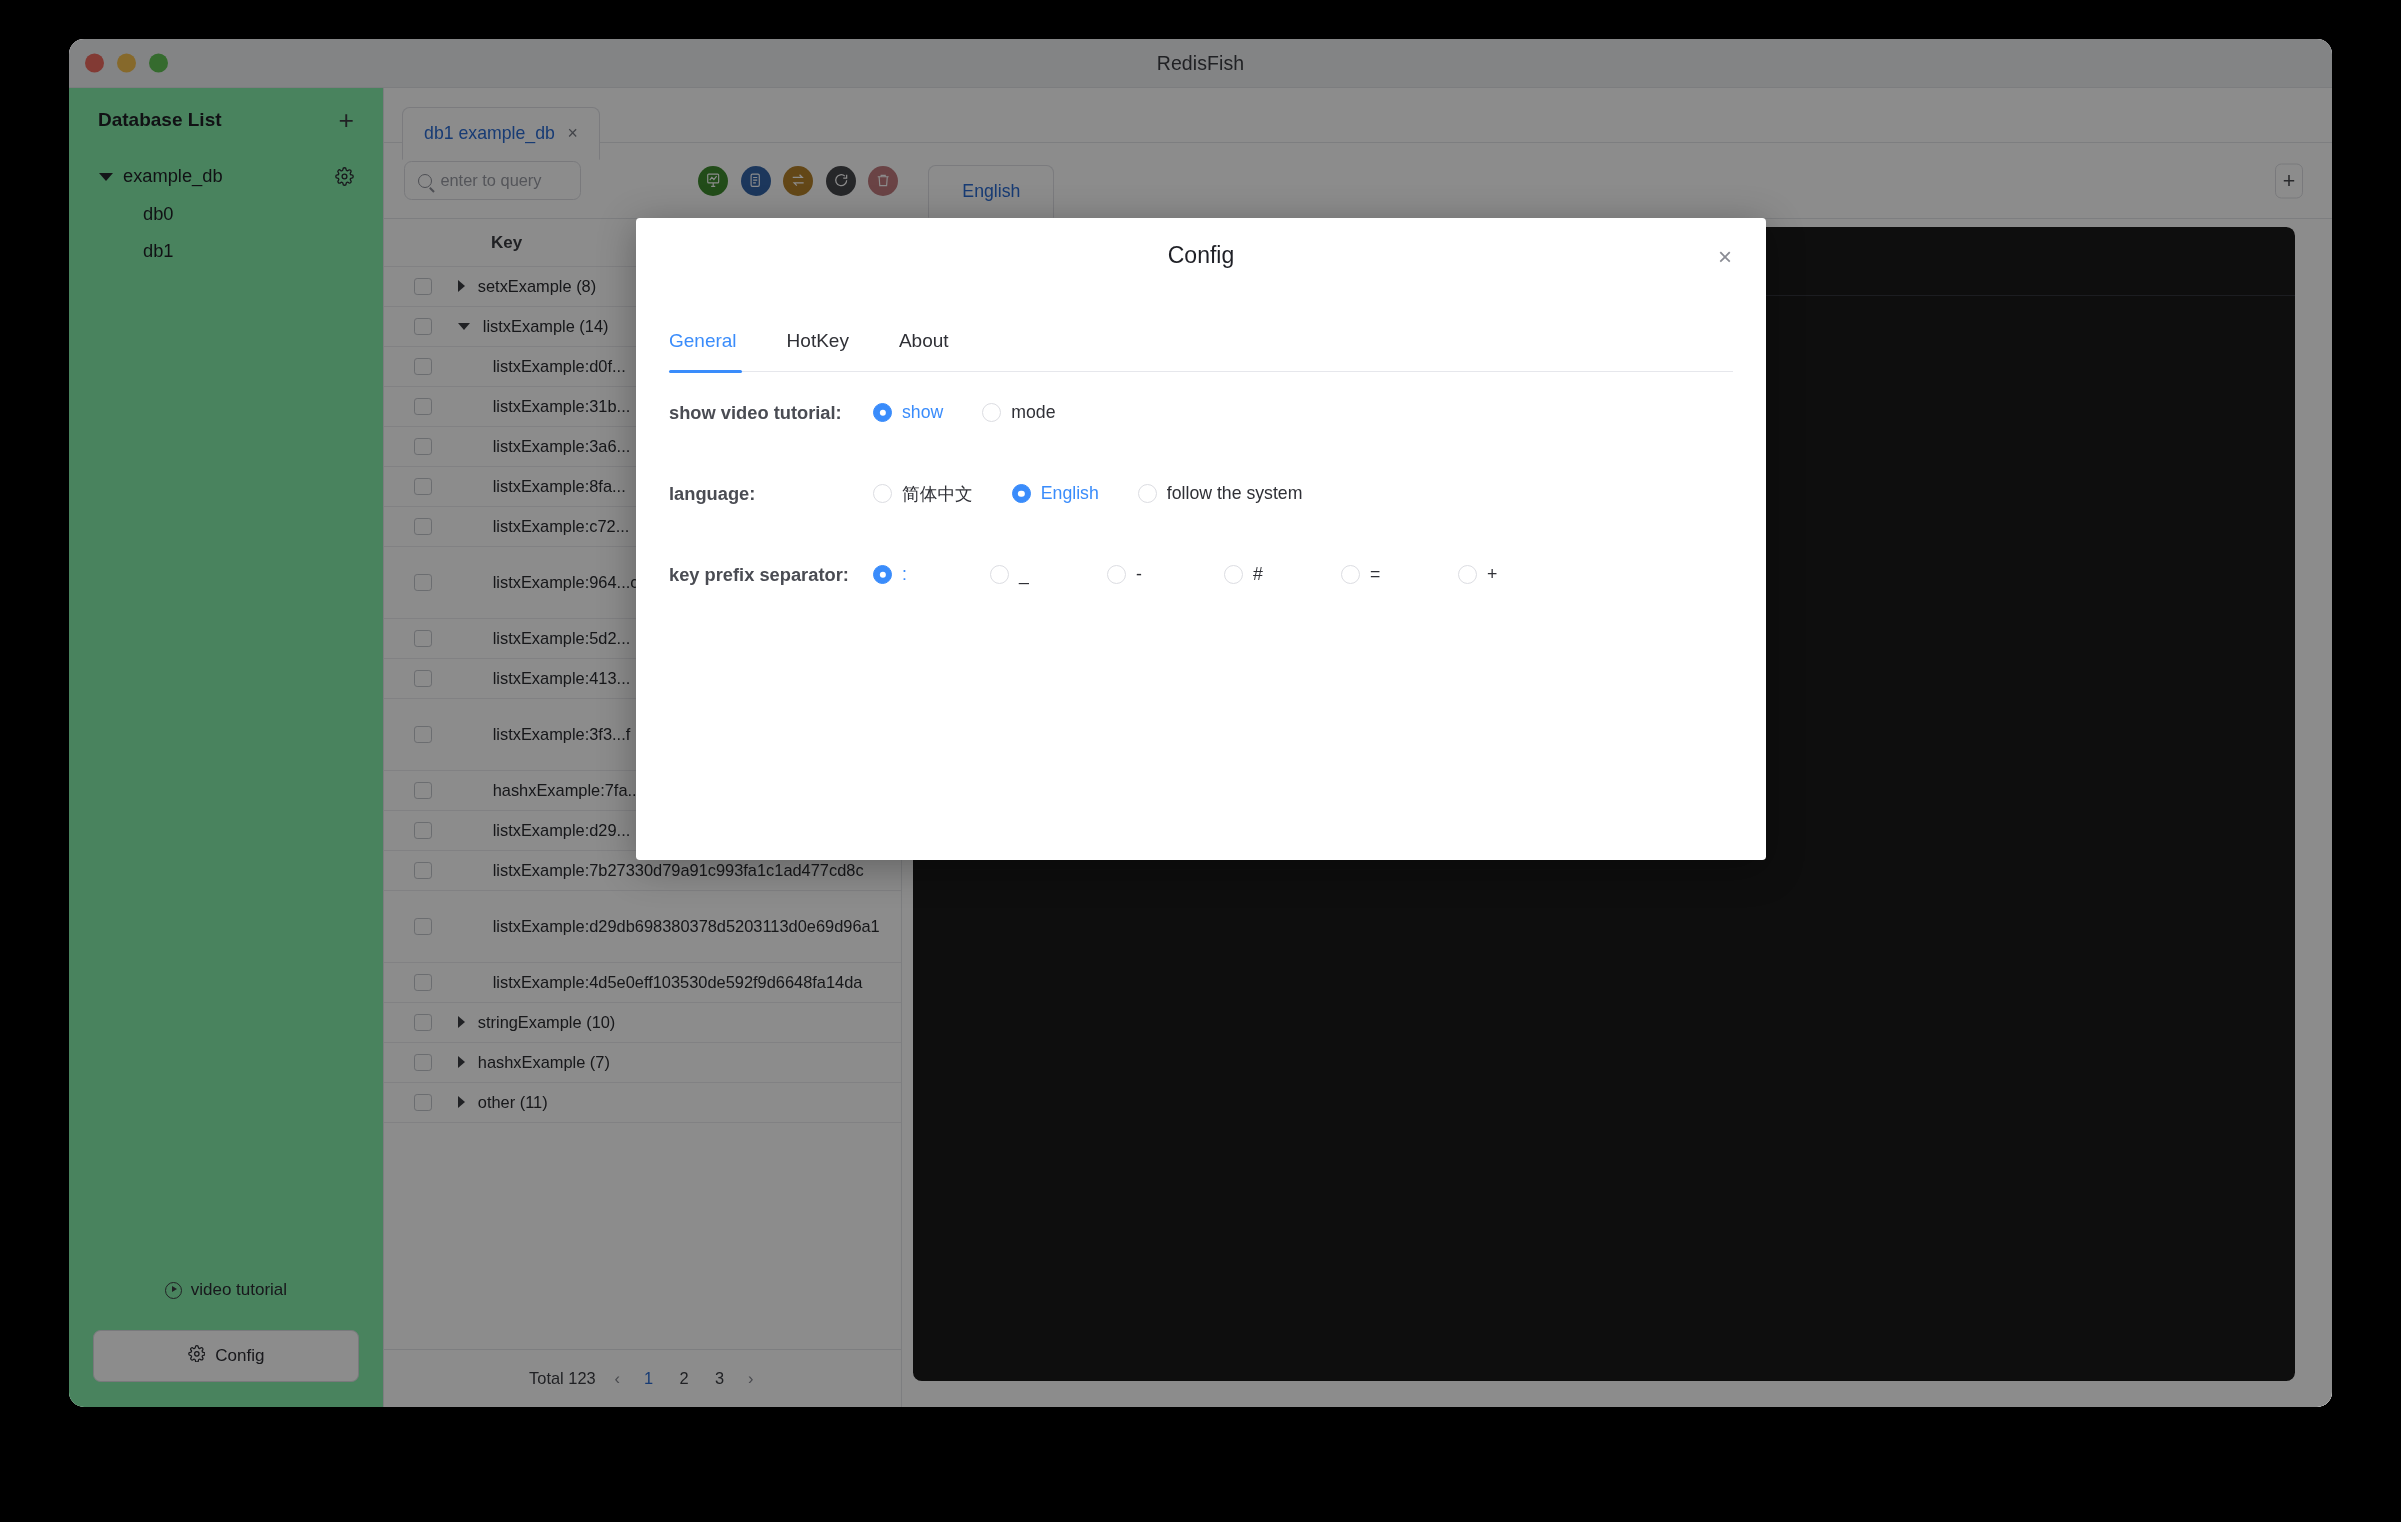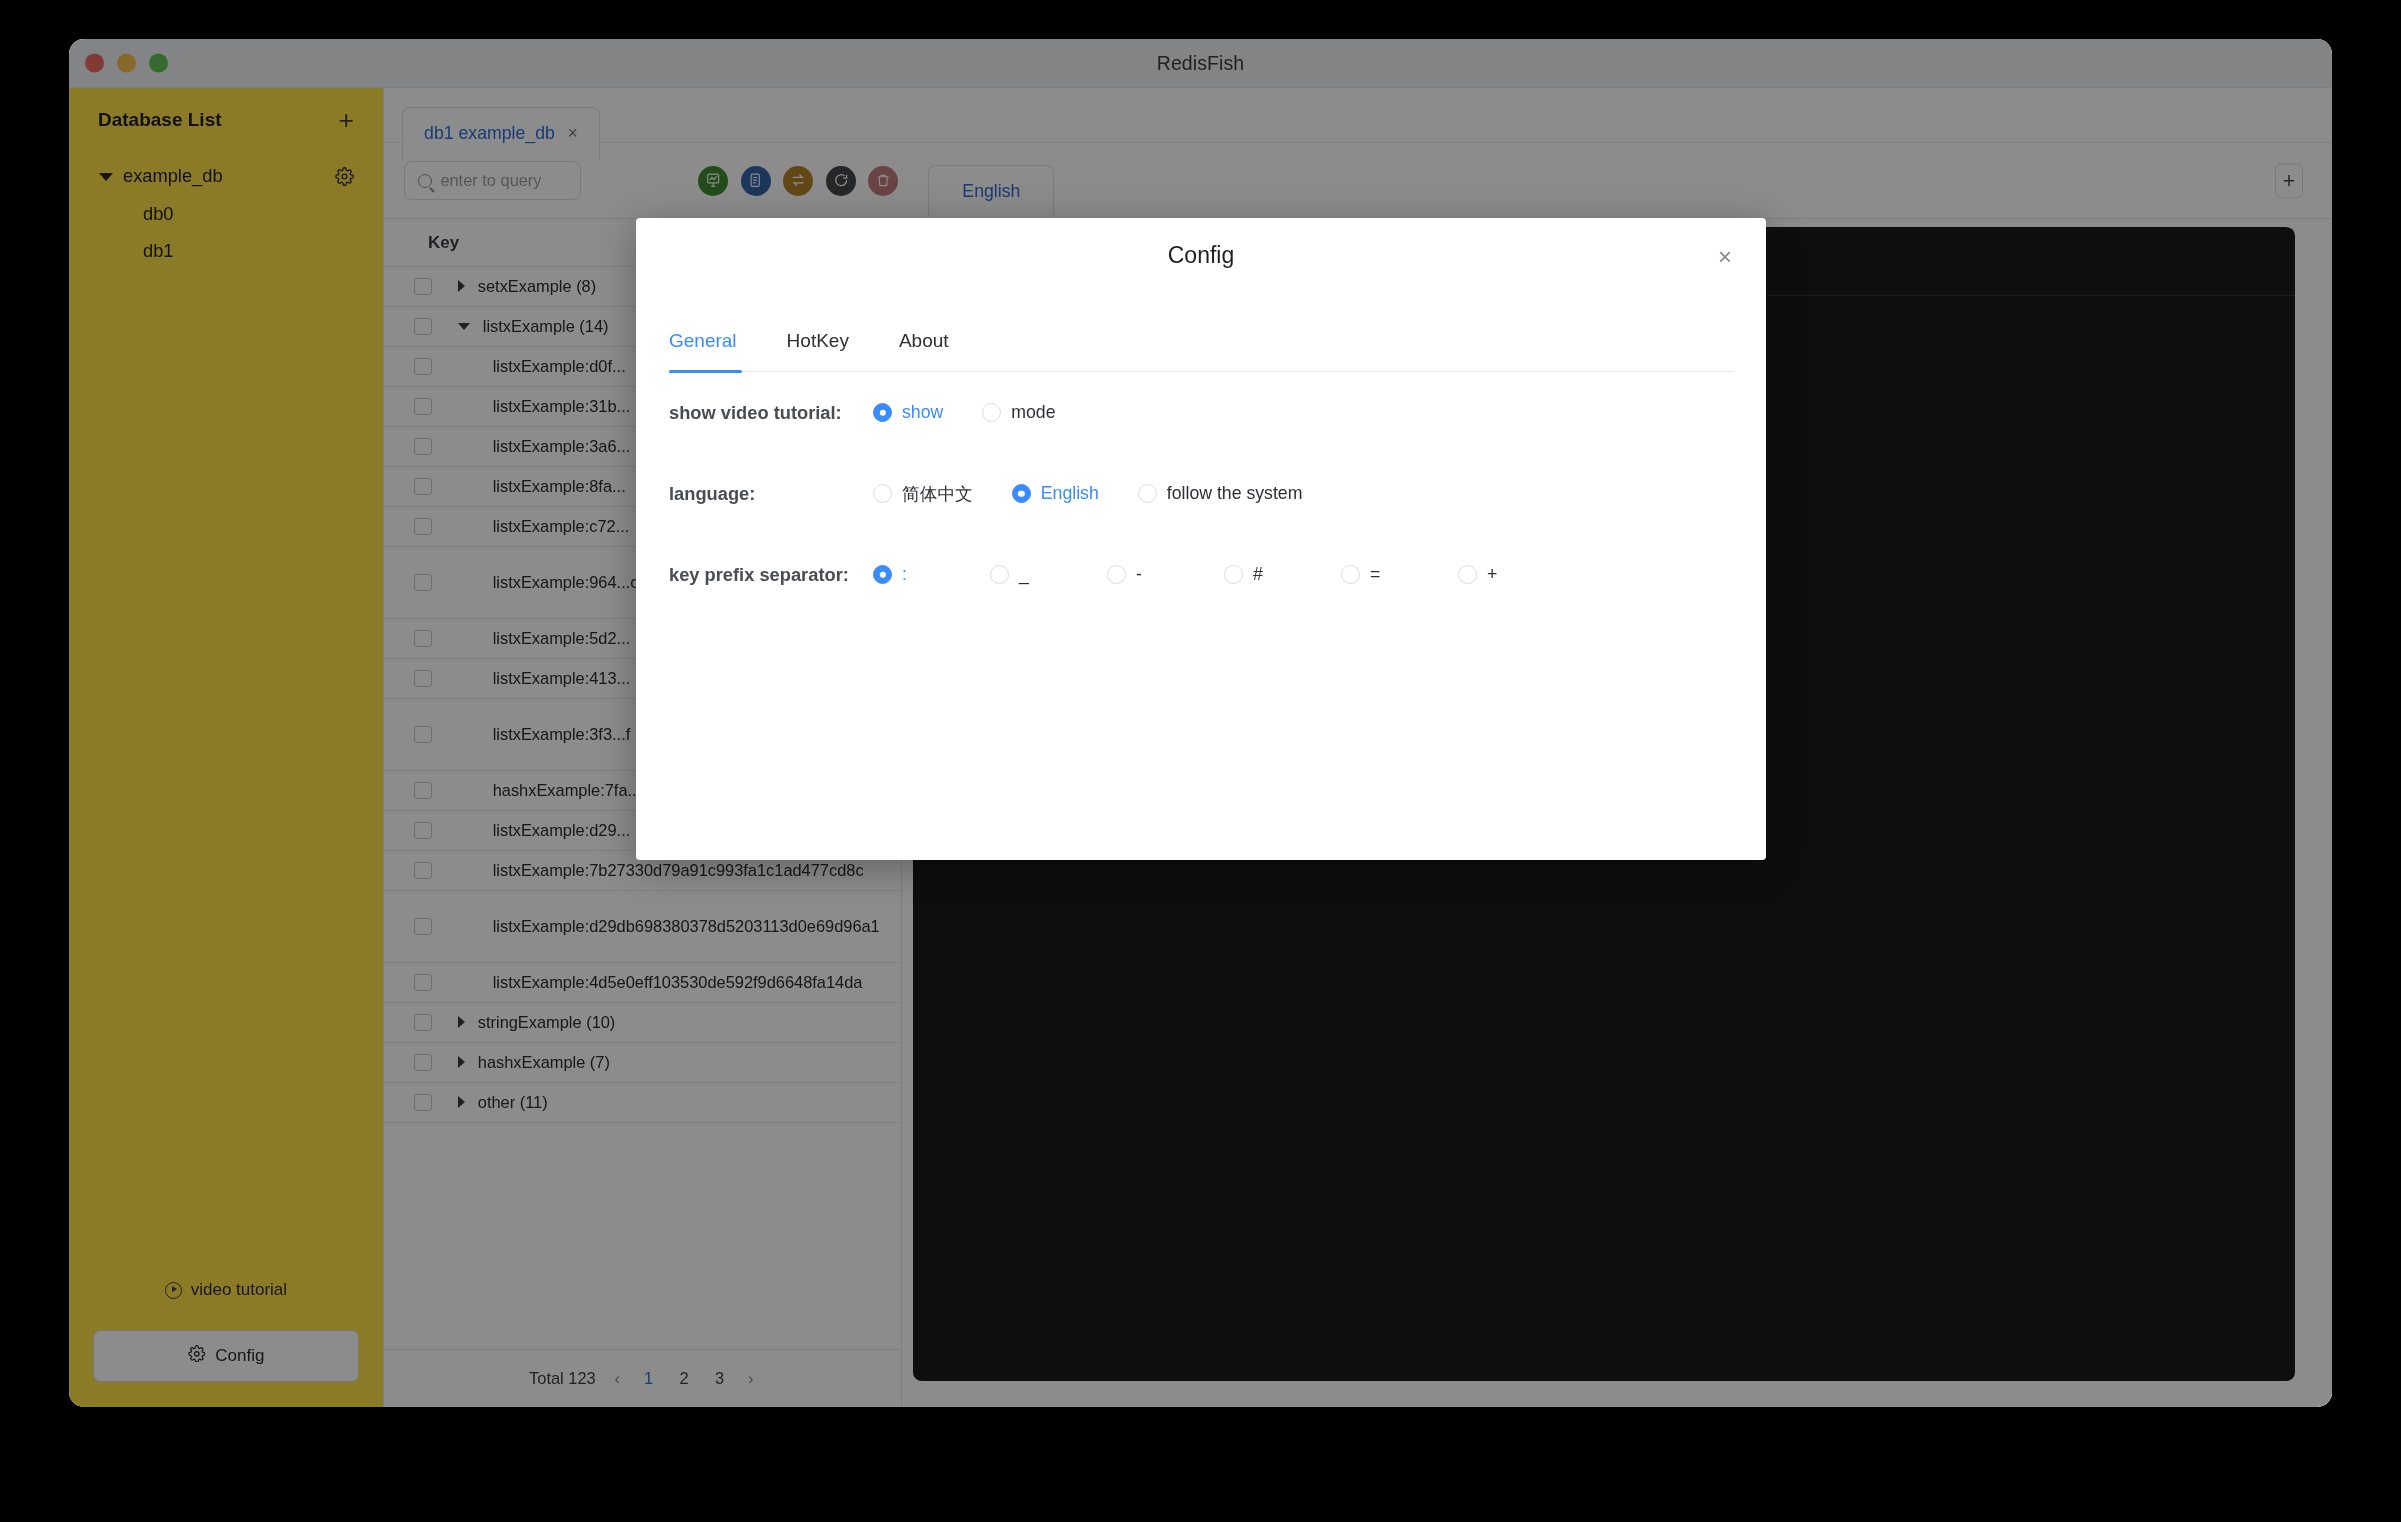--- a/index.html
+++ b/index.html
@@ -51,21 +51,21 @@
     letter-spacing: 0.1px;
   }
 
   
   #body-row { flex: 1; display: flex; min-height: 0; }
 
   
   #sidebar {
     width: 315px;
     flex: 0 0 315px;
-    background: #fde047;
+    background: #86efac;
     border-right: 0.6px solid #e4e5e9;
     display: flex;
     flex-direction: column;
     position: relative;
   }
   #sidebar-header {
     display: flex; align-items: center; justify-content: space-between;
     padding: 19px 29px 0 29px;
   }
   #sidebar-title { font-size: 19px; font-weight: bold; color: #1f2026; }
@@ -214,21 +214,21 @@
     display: flex; flex-direction: column;
     min-height: 0;
   }
   #key-header {
     height: 48px; flex: 0 0 48px;
     display: flex; align-items: center;
     border-bottom: 0.6px solid #ebecef;
   }
   #key-header-label {
     font-size: 17px; font-weight: bold; color: #3b3d42;
-    margin-left: 44px;
+    margin-left: 107px;
   }
   #key-list { flex: 1; overflow: hidden; }
 
   .key-row {
     display: flex; align-items: center;
     border-bottom: 0.6px solid #ebecef;
     min-height: 40px;
     padding-right: 11.4px;
   }
   .key-row.tall { min-height: 72px; }

